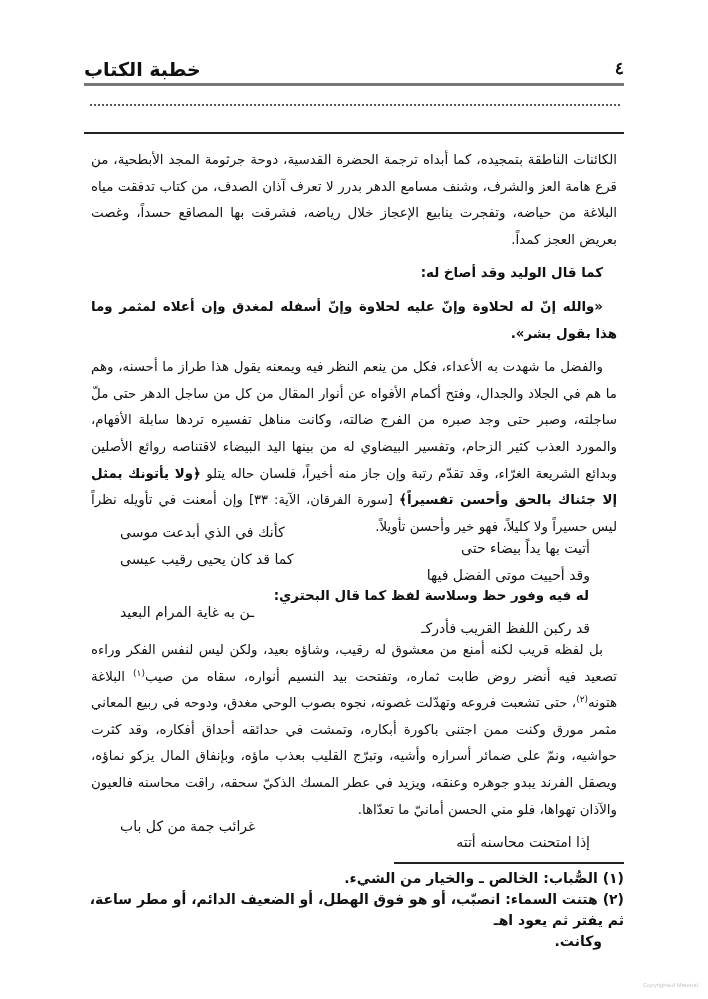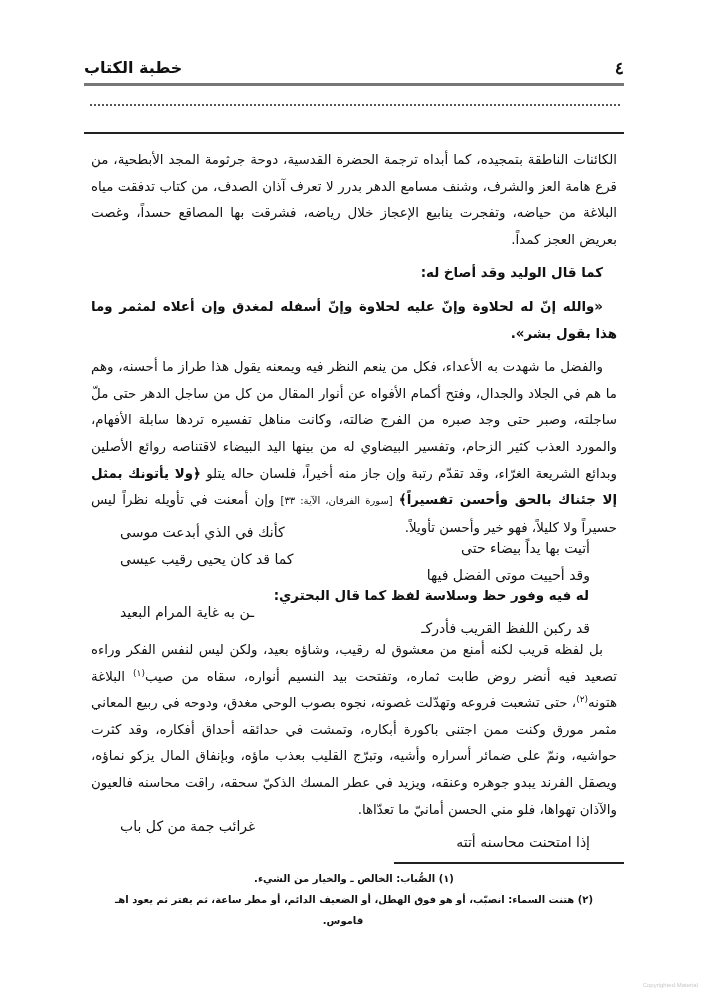--- a/index.html
+++ b/index.html
@@ -2,41 +2,41 @@
 <html><head>
 <meta charset="utf-8">
 <style>
   html, body { margin:0; padding:0; background:#ffffff; }
   body { width:708px; height:999px; position:relative; overflow:hidden;
          font-family:"DejaVu Serif", "Liberation Serif", serif; color:#111; }
   .page { position:absolute; left:0; top:0; width:708px; height:999px; }
   .header { position:absolute; left:84px; top:58px; width:540px; height:24px;
             direction:rtl; }
   .page-number { position:absolute; right:0; top:0; font-size:17px; font-weight:bold; }
-  .running-title { position:absolute; left:0; top:0; font-size:16px; font-weight:bold;
+  .running-title { position:absolute; left:0; top:0; font-size:19px; font-weight:bold;
                    font-family:"DejaVu Sans", sans-serif; }
   .header-rule { position:absolute; left:84px; top:83px; width:540px; height:3px; background:#777; }
   .dotted-rule { position:absolute; left:90px; top:104px; width:530px; height:2px;
                  border-top:2px dotted #555; }
   .body-rule { position:absolute; left:84px; top:132px; width:540px; height:2px; background:#222; }
   .text-block { position:absolute; left:84px; width:540px; direction:rtl; text-align:justify;
                 font-family:"DejaVu Sans", sans-serif; font-size:13.4px; line-height:26.6px; }
   .text-block p { margin:7px; text-align-last:right; }
   .indent { text-indent:14px; }
   .bold { font-weight:bold; }
-  .ref { font-size:10px; }
+  .ref { font-size:13px; }
   .sup { font-size:9px; vertical-align:super; line-height:0; }
   .verse { position:absolute; left:120px; width:470px; height:26px; direction:rtl;
            font-family:"DejaVu Sans", sans-serif; font-size:14px; }
   .verse .hemi { position:absolute; top:0; white-space:nowrap; letter-spacing:0.6px; }
   .verse .first { right:0;margin-top:16px; }
   .verse .second { left:0; }
   .fn-rule { position:absolute; left:394px; top:862px; width:230px; height:2px; background:#222; }
   .footnotes { position:absolute; left:84px; top:868px; width:540px; direction:rtl;
-               font-family:"DejaVu Sans", sans-serif; font-size:10px; line-height:21px; font-weight:bold;text-align:center; }
+               font-family:"DejaVu Sans", sans-serif; font-size:14px; line-height:21px; font-weight:bold; }
   .footnotes p { margin:0; }
   .fn-cont { padding-right:22px; }
   .watermark { position:absolute; right:10px; top:982px; font-size:6px; color:#c8c8c8;
                font-family:"Liberation Sans", sans-serif; }
 </style>
 </head>
 <body>
 
 <div class="page">
 
@@ -79,17 +79,17 @@
 
   <div class="verse" style="top:818px;">
     <span class="hemi first">إذا امتحنت محاسنه أتته</span>
     <span class="hemi second">غرائب جمة من كل باب</span>
   </div>
 
   <div class="fn-rule"></div>
   <div class="footnotes">
     <p>(١) الصُّباب: الخالص ـ والخيار من الشيء.</p>
     <p>(٢) هتنت السماء: انصبّب، أو هو فوق الهطل، أو الضعيف الدائم، أو مطر ساعة، ثم يفتر ثم يعود اهـ</p>
-    <p class="fn-cont">قاموس.</p>
+    <p class="fn-cont">وكانت.</p>
   </div>
 
   <div class="watermark">Copyrighted Material</div>
 </div>
 
 </body></html>

